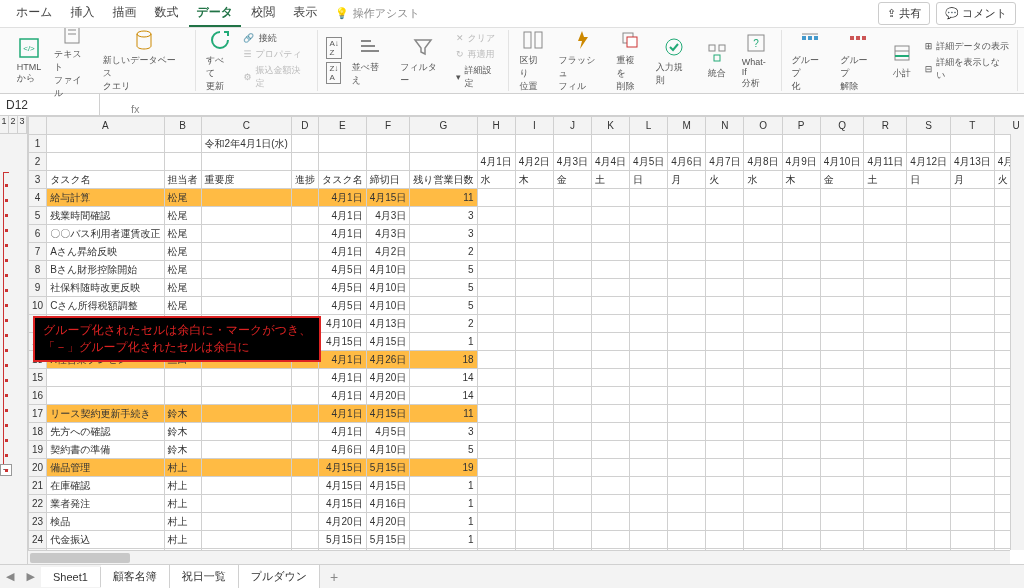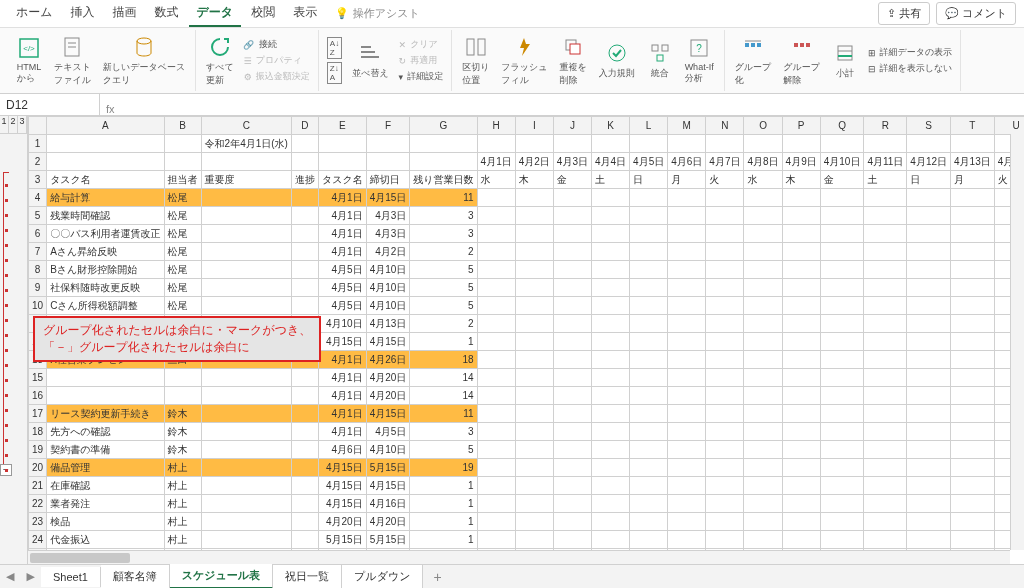--- a/index.html
+++ b/index.html
@@ -16,39 +16,39 @@
 .ribbon{height:66px;background:#fafafa;border-bottom:1px solid #d0d0d0;display:flex;align-items:stretch;padding:2px 6px;gap:0;}
 .rgroup{display:flex;align-items:center;padding:0 6px;border-right:1px solid #e3e3e3;gap:4px;}
 .rbtn-lg{display:flex;flex-direction:column;align-items:center;justify-content:center;padding:2px 4px;gap:2px;font-size:9px;color:#555;min-width:34px;}
 .rbtn-sm{display:flex;align-items:center;gap:4px;font-size:9px;color:#555;padding:1px 2px;}
 .ricon{width:18px;height:18px;display:flex;align-items:center;justify-content:center;}
 .ricon-lg{width:24px;height:24px;}
 .rstack{display:flex;flex-direction:column;gap:1px;}
 
 .fbar{height:22px;display:flex;align-items:flex-end;border-bottom:1px solid #d0d0d0;}
 .fbar .namebox{width:100px;border-right:1px solid #d0d0d0;padding:0 6px;font-size:12px;height:100%;display:flex;align-items:center;}
-.fbar .fx{padding:0 6px;color:#888;}
+.fbar .fx{padding:0 6px;color:#888;margin-left:25px;}
 
 .sheet-wrap{display:flex;height:450px;position:relative;}
 .outline-col{width:28px;border-right:1px solid #d0d0d0;background:#f3f3f3;position:relative;font-size:9px;}
 .outline-hdr{height:18px;border-bottom:1px solid #d0d0d0;display:flex;}
 .outline-hdr div{flex:1;text-align:center;border-right:1px solid #d0d0d0;}
 .outline-rail{position:absolute;left:3px;top:56px;width:6px;height:296px;border:1px solid #c33;border-right:none;}
 .outline-collapse{position:absolute;left:0;top:348px;width:12px;height:12px;border:1px solid #999;background:#fff;text-align:center;line-height:10px;font-size:10px;}
 .outline-dot{position:absolute;left:5px;width:3px;height:3px;background:#c33;}
 .grid{flex:1;overflow:hidden;}
 table{border-collapse:collapse;width:100%;}
 th,td{border:1px solid #d0d0d0;height:15px;font-size:10px;padding:0 3px;white-space:nowrap;overflow:hidden;}
 th{background:#f3f3f3;font-weight:normal;text-align:center;height:18px;}
 th.rowh{width:22px;}
 td.hl{background:#ffbb44;}
 .sel{outline:2px solid #217346;outline-offset:-1px;}
 .dropdown-ind{float:right;font-size:8px;color:#888;}
 
-.annot{position:absolute;left:33px;top:316px;border:2px solid #d22;background:#e5e5e5;padding:4px 8px;font-size:12px;color:#d22;line-height:1.4;z-index:10;}
+.annot{position:absolute;left:33px;top:316px;border:2px solid #d22;background:#000000;padding:4px 8px;font-size:12px;color:#d22;line-height:1.4;z-index:10;}
 
 .tabbar{position:absolute;left:0;bottom:0;right:0;height:24px;border-top:1px solid #d0d0d0;display:flex;align-items:center;background:#f3f3f3;font-size:11px;}
 .tabbar .nav{padding:0 6px;color:#888;}
 .tabbar .sheet{padding:4px 12px;border-right:1px solid #d0d0d0;cursor:pointer;background:#fff;}
 .tabbar .sheet.active{color:#217346;border-bottom:2px solid #217346;font-weight:bold;}
 .tabbar .add{padding:0 10px;font-size:14px;color:#888;}
 
 .hscroll{position:absolute;bottom:24px;left:28px;right:14px;height:14px;background:#f3f3f3;border-top:1px solid #d0d0d0;}
 .hscroll .thumb{position:absolute;left:2px;top:2px;width:100px;height:10px;background:#c8c8c8;border-radius:2px;}
 .vscroll{position:absolute;top:134px;right:0;bottom:38px;width:14px;background:#f3f3f3;border-left:1px solid #d0d0d0;}
@@ -154,20 +154,28 @@
     </div>
     <div class="rbtn-lg">
         <div class="ricon ricon-lg">
           <svg viewBox="0 0 24 24">
             <rect x="3" y="5" width="10" height="2" fill="#888"></rect>
             <rect x="3" y="10" width="14" height="2" fill="#888"></rect>
             <rect x="3" y="15" width="18" height="2" fill="#888"></rect>
           </svg>
         </div>
         <span>並べ替え</span>
+      </div>
+    <div class="rbtn-lg">
+        <div class="ricon ricon-lg">
+          <svg viewBox="0 0 24 24">
+            <path d="M4 5h16l-6 8v6l-4-2v-4z" fill="none" stroke="#888" stroke-width="1.5"></path>
+          </svg>
+        </div>
+        <span>フィルター</span>
       </div>
     <div class="rstack">
       <div class="rbtn-sm" style="color:#bbb">
           <span>✕</span>
           <span>クリア</span>
         </div>
       <div class="rbtn-sm" style="color:#bbb">
           <span>↻</span>
           <span>再適用</span>
         </div>
@@ -938,17 +946,16 @@
 <div class="hscroll">
     <div class="thumb"></div>
   </div>
 <div class="vscroll"></div>
 
 <div class="tabbar">
   <span class="nav">◀</span>
   <span class="nav">▶</span>
   <div class="sheet">Sheet1</div>
   <div class="sheet">顧客名簿</div>
-  <div class="sheet active">スケジュール表</div>
   <div class="sheet">祝日一覧</div>
   <div class="sheet">プルダウン</div>
   <div class="add">+</div>
 </div>
 
 </body></html>

